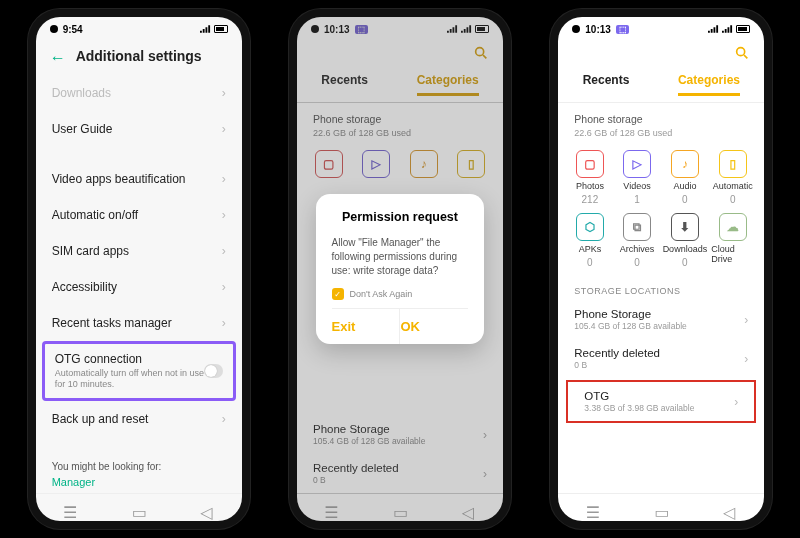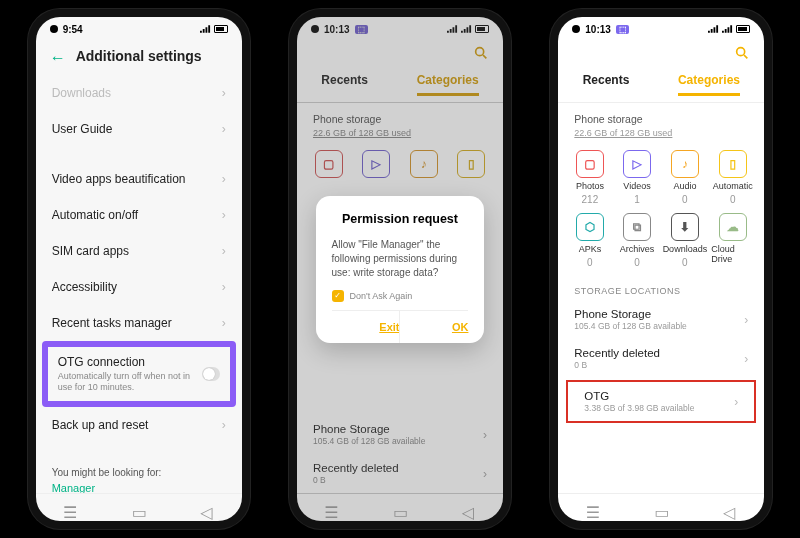--- a/index.html
+++ b/index.html
@@ -16,55 +16,55 @@
   .batt::after { content:''; position:absolute; left:1px; top:1px; bottom:1px; width:70%; background:#000; }
   .pill { font-size: 8px; background:#7b68ee; color:#fff; padding:0 3px; border-radius:2px; }
   
   .header1 { display:flex; align-items:center; gap:10px; padding: 6px 14px 10px; font-size: 14px; font-weight: 600; color:#222; }
   .back-arrow { color:#00b386; font-size: 16px; }
   .list { flex:1; overflow:hidden; }
   .row { display:flex; align-items:center; justify-content:space-between; padding: 11px 16px; font-size: 12px; color:#222; }
   .row .sub { font-size: 9px; color:#888; margin-top:2px; line-height:1.2; }
   .chev { color:#bbb; font-size: 12px; }
   .spacer { height: 14px; }
-  .highlight-box { border: 6px solid #8b5cf6; border-radius: 4px; margin: 0 6px; padding: 0; }
+  .highlight-box { border: 3px solid #8b5cf6; border-radius: 4px; margin: 0 6px; padding: 0; }
   .highlight-box .row { padding: 8px 10px; }
   .toggle { width: 26px; height: 14px; background:#ddd; border-radius: 7px; position: relative; }
   .toggle::after { content:''; position:absolute; left:1px; top:1px; width:12px; height:12px; background:#fff; border-radius:50%; box-shadow:0 0 1px rgba(0,0,0,.3); }
   .footer-hint { padding: 10px 16px 4px; font-size: 10px; color:#555; }
   .link { color:#00b386; font-size: 11px; padding: 0 16px; }
   .navbar { height: 28px; display:flex; justify-content:space-around; align-items:center; border-top:1px solid #eee; margin-top:auto; }
   .navbar span { width: 14px; height: 10px; opacity:.4; }
   
   .fm-top { display:flex; justify-content:flex-end; padding: 4px 14px; }
   .search-ic { width:16px; height:16px; color:#f5b400; }
   .tabs { display:flex; justify-content:space-around; padding: 8px 0 6px; border-bottom:1px solid #eee; }
   .tab { font-size: 12px; font-weight:600; color:#222; padding-bottom:6px; }
   .tab.active { color:#f5b400; border-bottom: 3px solid #f5b400; }
   .section-title { font-size: 10.5px; color:#555; padding: 10px 16px 3px; }
-  .section-sub { font-size: 9px; color:#999; padding: 0 16px; text-decoration: underline; }
+  .section-sub { font-size: 9px; color:#999; padding: 0 16px; }
   .cat-grid { display:grid; grid-template-columns: repeat(4,1fr); gap: 8px 4px; padding: 12px 10px 6px; }
   .cat { display:flex; flex-direction:column; align-items:center; gap:3px; }
   .cat-ic { width:28px; height:28px; border-radius:6px; border:1.5px solid; display:flex; align-items:center; justify-content:center; font-size:12px; font-weight:600; }
   .cat-lbl { font-size: 9px; color:#333; }
   .cat-cnt { font-size: 10px; color:#999; }
   .loc-hdr { font-size: 9px; color:#888; letter-spacing:.5px; padding: 12px 16px 4px; }
   .loc-row { display:flex; justify-content:space-between; align-items:center; padding: 8px 16px; }
   .loc-row .t { font-size: 11.5px; color:#222; }
   .loc-row .s { font-size: 8.5px; color:#999; margin-top:1px; }
   .dimmed { filter: brightness(.85) blur(.3px); opacity:.85; }
   
   .overlay { position:absolute; inset:0; background:rgba(0,0,0,.18); display:flex; align-items:center; justify-content:center; }
   .dialog { width: 82%; background:#fff; border-radius: 14px; padding: 16px 16px 0; box-shadow: 0 8px 24px rgba(0,0,0,.2); }
   .dlg-title { font-size: 12.5px; font-weight:700; text-align:center; margin-bottom:12px; }
   .dlg-msg { font-size: 10px; color:#555; line-height:1.4; margin-bottom:10px; }
   .dlg-check { display:flex; align-items:center; gap:6px; font-size:9px; color:#888; margin-bottom:8px; }
   .cb { width:12px; height:12px; border-radius:3px; background:#f5b400; display:flex; align-items:center; justify-content:center; color:#fff; font-size:8px; }
   .dlg-btns { display:flex; border-top:1px solid #eee; }
-  .dlg-btn { flex:1; text-align:right; padding:10px 0; font-size:11px; font-weight:600; color:#f5b400;text-decoration:underline; }
+  .dlg-btn { flex:1; text-align:left; padding:10px 0; font-size:13px; font-weight:600; color:#f5b400; }
   .dlg-btn + .dlg-btn { border-left:1px solid #eee; }
   .hl2 { border: 2.5px solid #d93025; border-radius:0; margin: 2px 8px 0; }
   .faded { color:#bbb !important; }
 </style>
 </head>
 <body>
 
 <div class="phone">
   <div class="screen gray-screen">
     <div class="statusbar">

